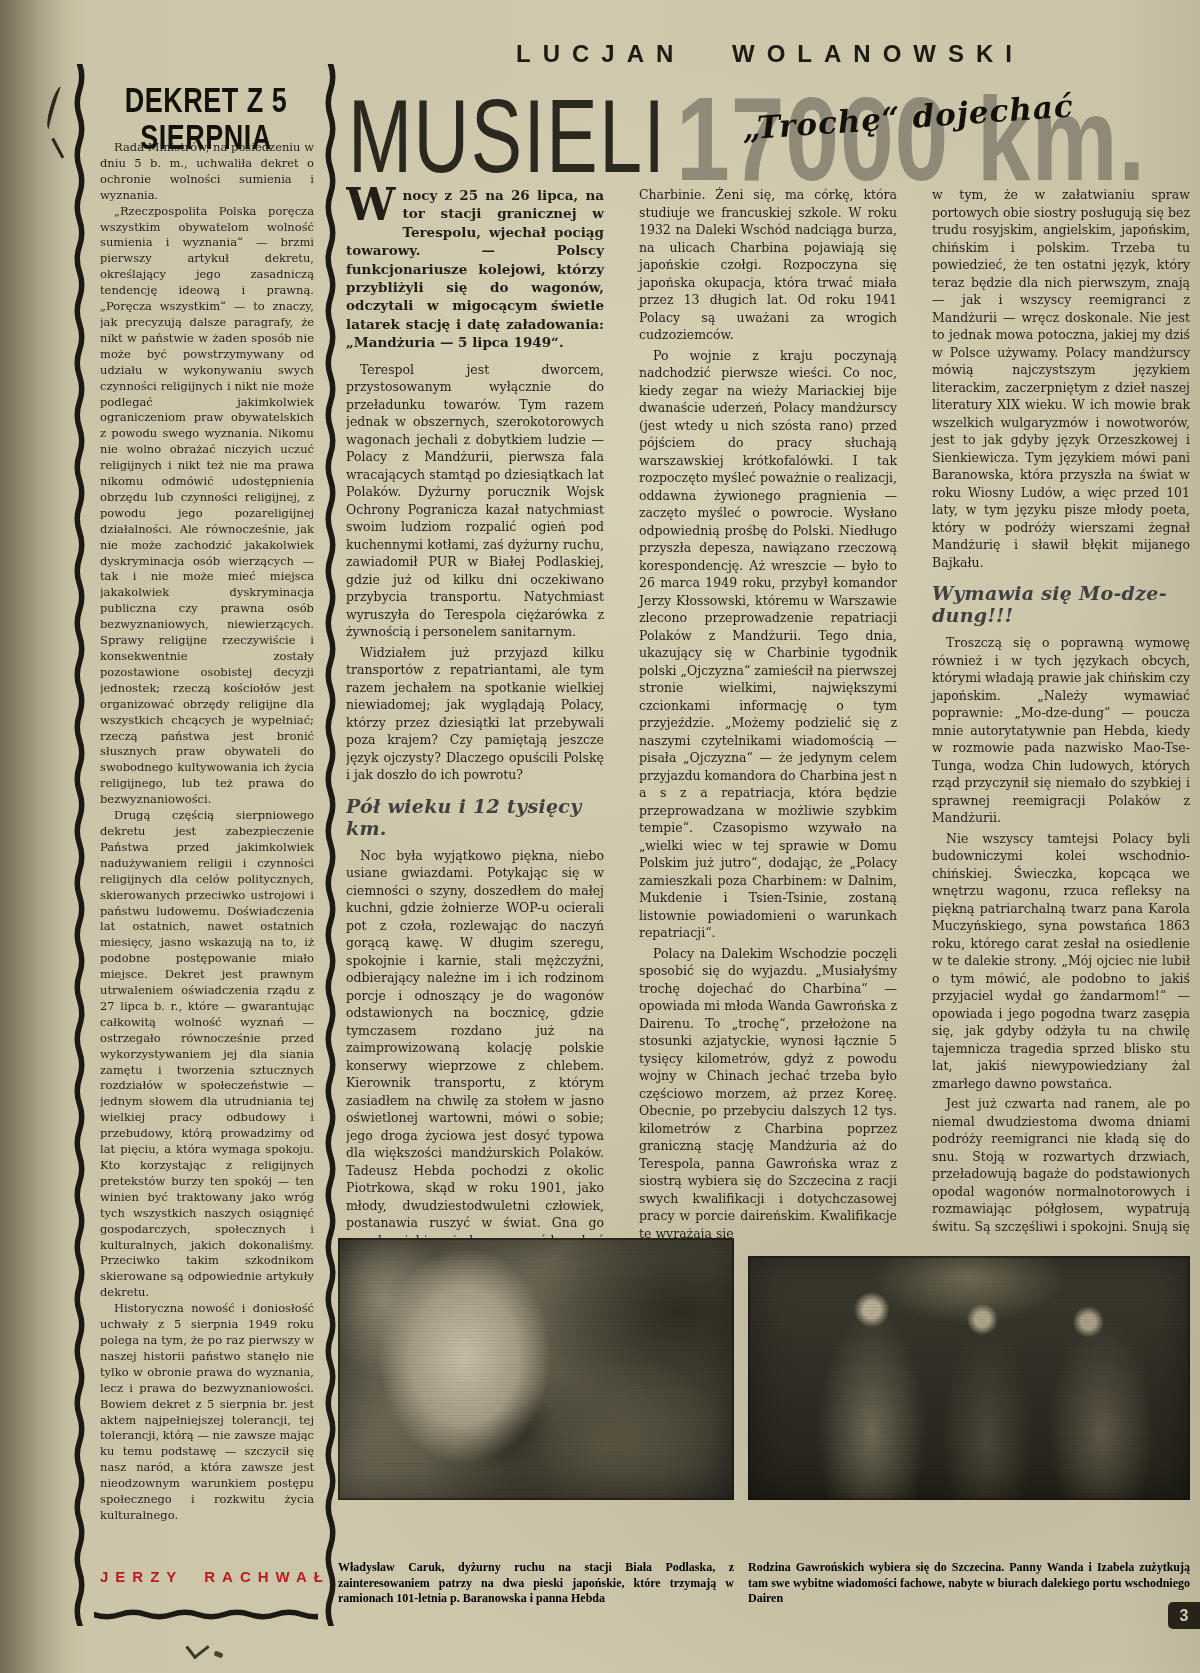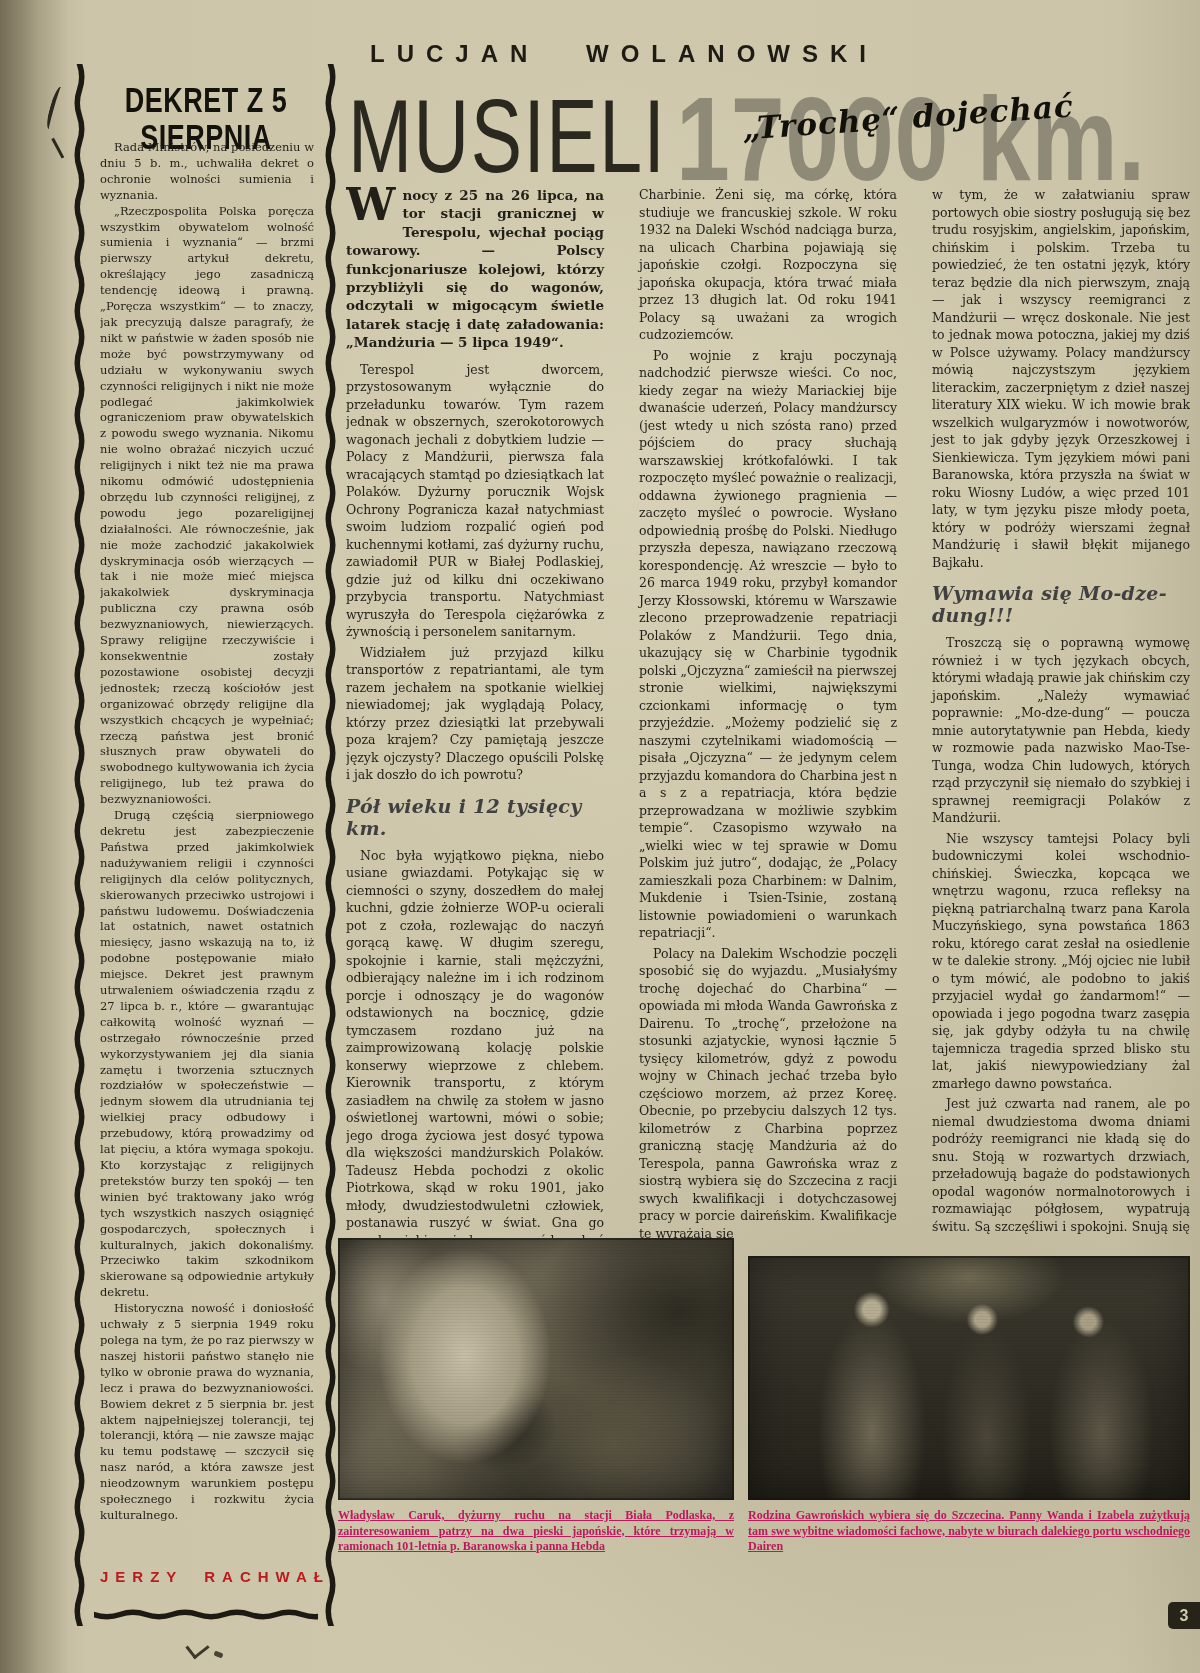--- a/index.html
+++ b/index.html
@@ -33,21 +33,21 @@
   .wave.wbottom{left:18px;bottom:2px;}
   .decree-title{font:700 27px/1.05 "Liberation Sans",sans-serif;transform:scaleY(1.32);
     transform-origin:top center;text-align:center;margin:18px 20px 0;letter-spacing:.5px;color:#14120c;}
   .decree-body{position:absolute;left:24px;right:22px;top:76px;bottom:86px;overflow:hidden;}
   .decree-body p{font:400 11.5px/15.9px "DejaVu Serif",serif;text-align:justify;
     margin:0;text-indent:14px;}
   .decree-signature{position:absolute;left:24px;right:20px;bottom:40px;
     font:700 15px/18px "Liberation Sans",sans-serif;letter-spacing:7px;word-spacing:10px;
     white-space:nowrap;color:#b91c1c;}
   
-  .byline{position:absolute;left:370px;top:42px;width:800px;
+  .byline{position:absolute;left:370px;top:42px;width:800px;text-align:center;
     font:700 24px/1 "Liberation Sans",sans-serif;letter-spacing:12px;word-spacing:28px;color:#1e1b15;}
   .hl-musieli{position:absolute;left:348px;top:84px;
     font:400 104px/1 "Liberation Sans",sans-serif;color:#2b2820;
     transform:scaleX(.74);transform-origin:left top;letter-spacing:2px;}
   .hl-number{position:absolute;left:676px;top:80px;
     font:700 118px/1 "Liberation Sans",sans-serif;color:var(--hgray,#8e8a77);
     transform:scaleX(.82);transform-origin:left top;letter-spacing:1px;white-space:nowrap;}
   .hl-overlay{position:absolute;left:742px;top:100px;z-index:3;
     font:italic 700 31px/1.1 "DejaVu Serif",serif;color:#12100b;
     transform:rotate(-4deg);letter-spacing:1px;white-space:nowrap;}
@@ -77,22 +77,22 @@
     background:
       repeating-linear-gradient(0deg,rgba(0,0,0,.05) 0 1px,transparent 1px 3px),
       radial-gradient(circle 24px at 28% 22%,#b5ac91 0 35%,transparent 75%),
       radial-gradient(circle 21px at 53% 26%,#ada489 0 35%,transparent 75%),
       radial-gradient(circle 21px at 77% 27%,#a89f85 0 35%,transparent 75%),
       radial-gradient(ellipse 72px 160px at 28% 72%,#6e6854 0%,transparent 75%),
       radial-gradient(ellipse 60px 150px at 54% 74%,#4b4638 0%,transparent 75%),
       radial-gradient(ellipse 70px 150px at 80% 72%,#5d5746 0%,transparent 75%),
       radial-gradient(ellipse 120px 60px at 50% 8%,#777158 0%,transparent 80%),
       linear-gradient(180deg,#3d3a2f 0%,#2e2b23 60%,#242219 100%);}
-  .caption{position:absolute;top:1508px;font:700 12px/15.5px "Liberation Serif",serif;
-    text-align:justify;color:#be185d;text-decoration:underline;}
+  .caption{position:absolute;top:1560px;font:700 12px/15.5px "Liberation Serif",serif;
+    text-align:justify;color:#000000;}
   .caption-left{left:338px;width:396px;}
   .caption-right{left:748px;width:442px;}
   
   .page-badge{position:absolute;left:1168px;top:1602px;width:32px;height:27px;
     background:#262318;color:#d3ccb0;font:700 16px/27px "Liberation Sans",sans-serif;
     text-align:center;border-radius:5px 0 0 5px;}
 </style>
 </head>
 <body>
 

